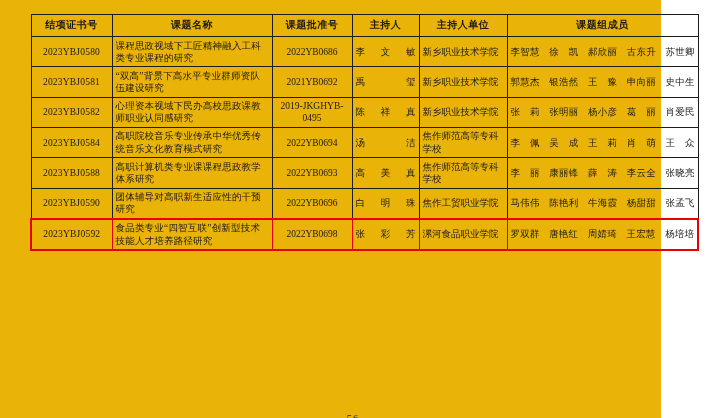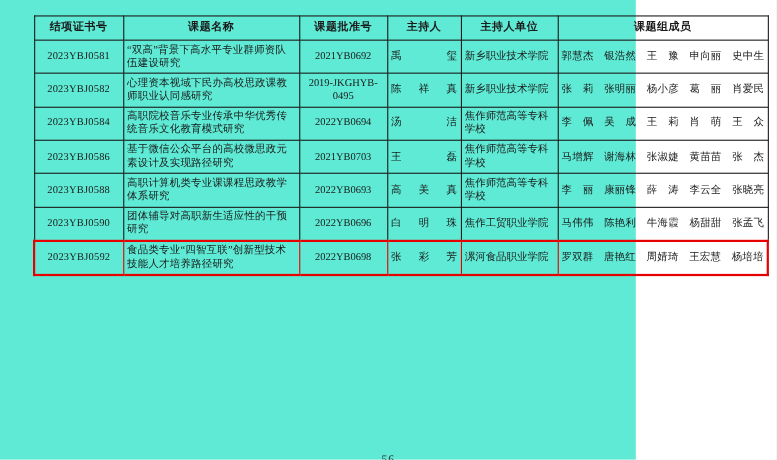--- a/index.html
+++ b/index.html
@@ -3,23 +3,23 @@
 <meta charset="utf-8">
 <style>
   * { margin: 0; padding: 0; box-sizing: border-box; }
   html, body { width: 706px; height: 418px; background: #ffffff; overflow: hidden; }
   body {
     font-family: "Liberation Serif", "DejaVu Serif", serif;
     color: #1a1a1a;
   }
   .page {
     position: relative;
-    width: 578px;
+    width: 661px;
     height: 418px;
-    background: #5eead4;
+    background: #eab308;
     padding-left: 13px;
   }
   table.projects {
     position: absolute;
     left: 30px;
     top: 14px;
     width: 667px;
     border-collapse: collapse;
     table-layout: fixed;
   }
@@ -90,20 +90,28 @@
           <th>结项证书号</th>
           <th>课题名称</th>
           <th>课题批准号</th>
           <th>主持人</th>
           <th>主持人单位</th>
           <th>课题组成员</th>
         </tr>
     </thead>
     <tbody>
         <tr>
+          <td class="col-cert">2023YBJ0580</td>
+          <td class="col-title">课程思政视域下工匠精神融入工科类专业课程的研究</td>
+          <td class="col-approval">2022YB0686</td>
+          <td class="col-leader">李文敏</td>
+          <td class="col-unit">新乡职业技术学院</td>
+          <td class="col-members">李智慧　徐　凯　郝欣丽　古东升　苏世卿</td>
+        </tr>
+        <tr>
           <td class="col-cert">2023YBJ0581</td>
           <td class="col-title">“双高”背景下高水平专业群师资队伍建设研究</td>
           <td class="col-approval">2021YB0692</td>
           <td class="col-leader">禹　玺</td>
           <td class="col-unit">新乡职业技术学院</td>
           <td class="col-members">郭慧杰　银浩然　王　豫　申向丽　史中生</td>
         </tr>
         <tr>
           <td class="col-cert">2023YBJ0582</td>
           <td class="col-title">心理资本视域下民办高校思政课教师职业认同感研究</td>
@@ -112,28 +120,20 @@
           <td class="col-unit">新乡职业技术学院</td>
           <td class="col-members">张　莉　张明丽　杨小彦　葛　丽　肖爱民</td>
         </tr>
         <tr>
           <td class="col-cert">2023YBJ0584</td>
           <td class="col-title">高职院校音乐专业传承中华优秀传统音乐文化教育模式研究</td>
           <td class="col-approval">2022YB0694</td>
           <td class="col-leader">汤　洁</td>
           <td class="col-unit">焦作师范高等专科学校</td>
           <td class="col-members">李　佩　吴　成　王　莉　肖　萌　王　众</td>
-        </tr>
-        <tr>
-          <td class="col-cert">2023YBJ0586</td>
-          <td class="col-title">基于微信公众平台的高校微思政元素设计及实现路径研究</td>
-          <td class="col-approval">2021YB0703</td>
-          <td class="col-leader">王　磊</td>
-          <td class="col-unit">焦作师范高等专科学校</td>
-          <td class="col-members">马增辉　谢海林　张淑婕　黄苗苗　张　杰</td>
         </tr>
         <tr>
           <td class="col-cert">2023YBJ0588</td>
           <td class="col-title">高职计算机类专业课课程思政教学体系研究</td>
           <td class="col-approval">2022YB0693</td>
           <td class="col-leader">高美真</td>
           <td class="col-unit">焦作师范高等专科学校</td>
           <td class="col-members">李　丽　康丽锋　薛　涛　李云全　张晓亮</td>
         </tr>
         <tr>

